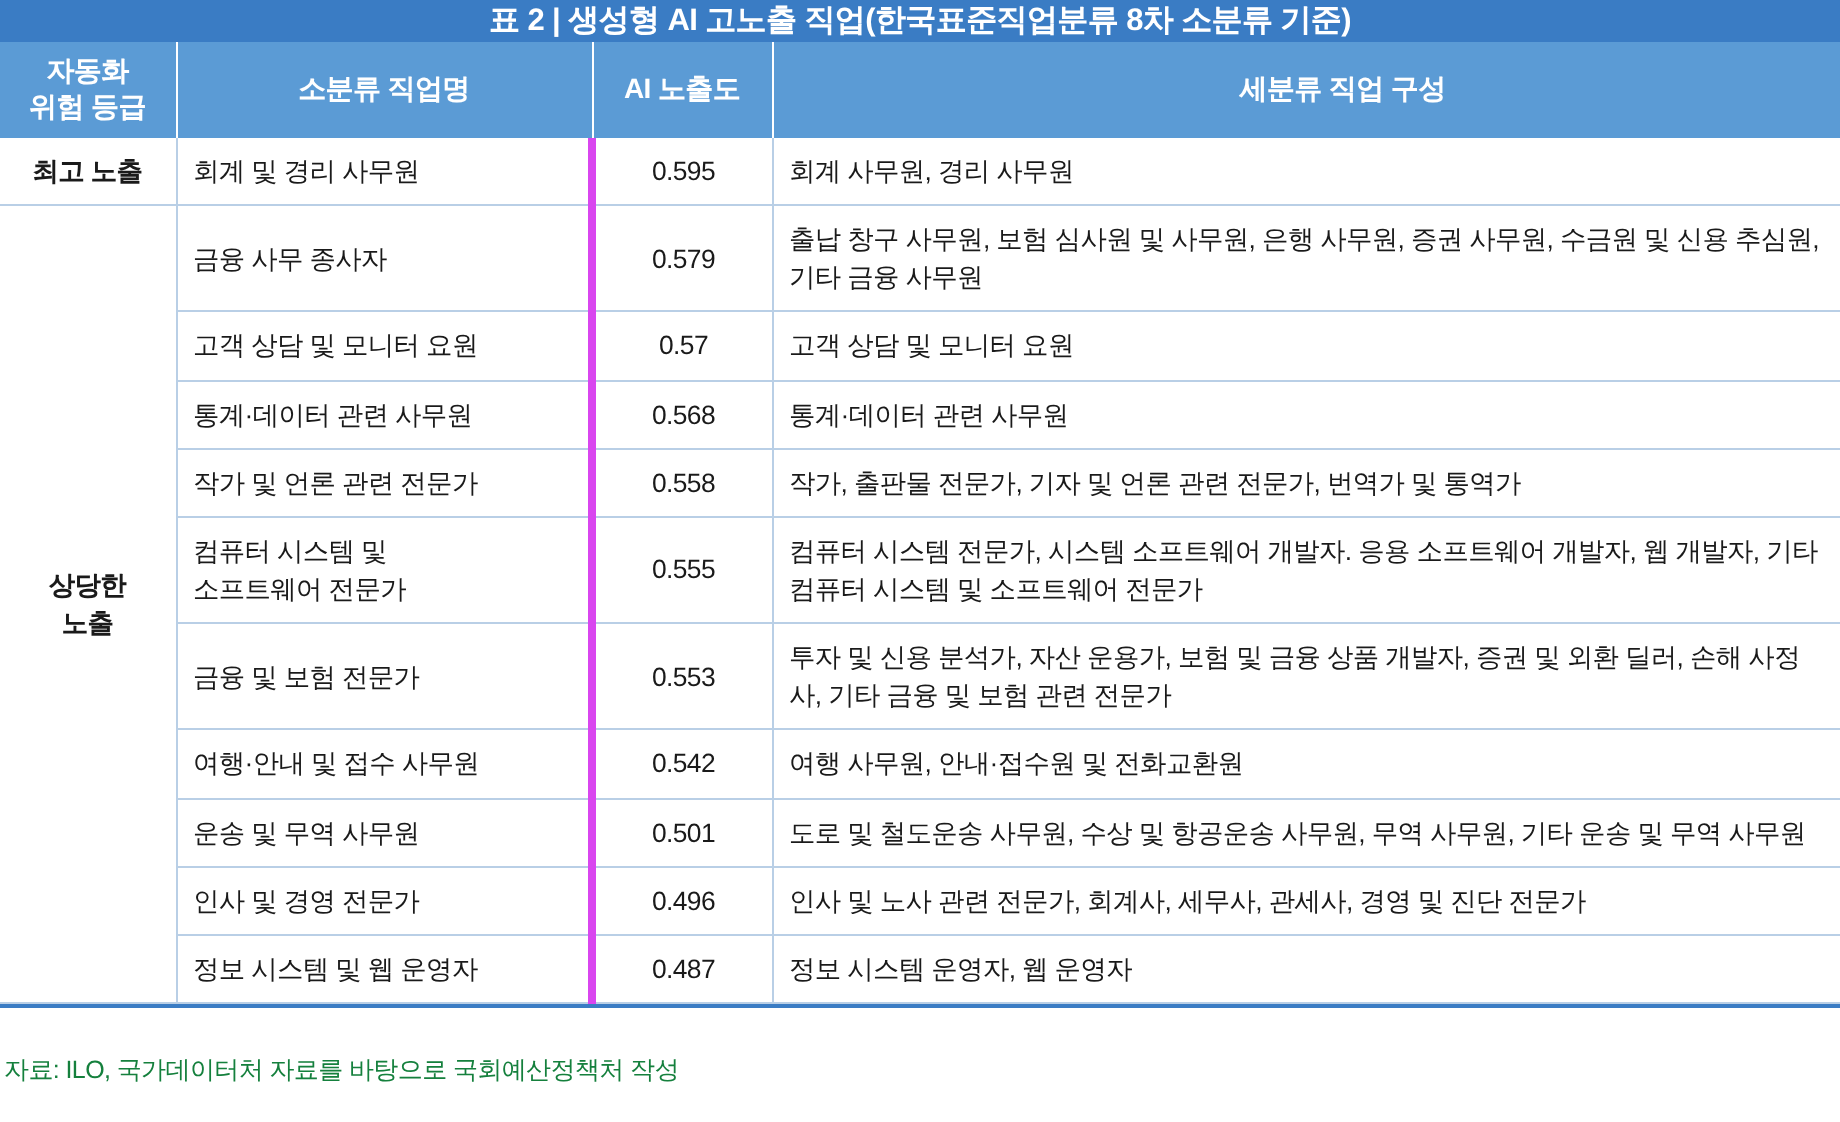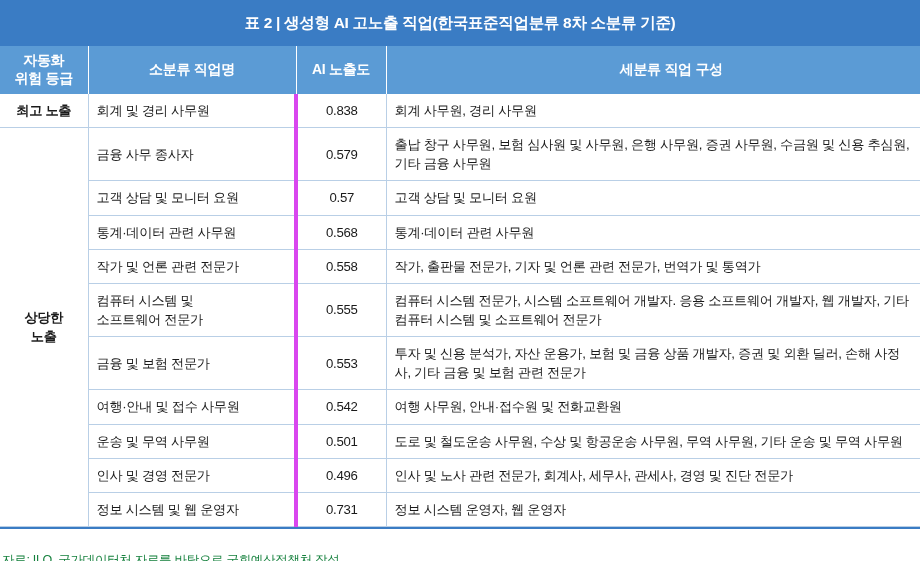--- a/index.html
+++ b/index.html
@@ -14,21 +14,21 @@
     color: #1a1a1a;
     overflow: hidden;
   }
   .page {
     width: 920px;
     height: 561px;
     position: relative;
     box-sizing: border-box;
   }
   .table-title {
-    height: 46px;
+    height: 21px;
     background: #3a7cc4;
     color: #ffffff;
     font-size: 15.5px;
     font-weight: bold;
     display: flex;
     align-items: center;
     justify-content: center;
     letter-spacing: -0.3px;
   }
   table.main {
@@ -116,21 +116,21 @@
         </th>
         <th>소분류 직업명</th>
         <th>AI 노출도</th>
         <th>세분류 직업 구성</th>
       </tr>
     </thead>
     <tbody>
       <tr class="first-body">
         <td class="risk">최고 노출</td>
         <td class="job">회계 및 경리 사무원</td>
-        <td class="exp">0.838</td>
+        <td class="exp">0.595</td>
         <td class="det">회계 사무원, 경리 사무원</td>
       </tr>
 
       <tr>
         <td class="risk" rowspan="10">
           <div>상당한</div>
           <div>노출</div>
         </td>
         <td class="job">금융 사무 종사자</td>
         <td class="exp">0.579</td>
@@ -183,21 +183,21 @@
       </tr>
 
       <tr>
         <td class="job">인사 및 경영 전문가</td>
         <td class="exp">0.496</td>
         <td class="det">인사 및 노사 관련 전문가, 회계사, 세무사, 관세사, 경영 및 진단 전문가</td>
       </tr>
 
       <tr>
         <td class="job">정보 시스템 및 웹 운영자</td>
-        <td class="exp">0.731</td>
+        <td class="exp">0.487</td>
         <td class="det">정보 시스템 운영자, 웹 운영자</td>
       </tr>
     </tbody>
   </table>
 
   <div class="bottom-rule"></div>
   <div class="source">자료: ILO, 국가데이터처 자료를 바탕으로 국회예산정책처 작성</div>
 
 </div>
 

